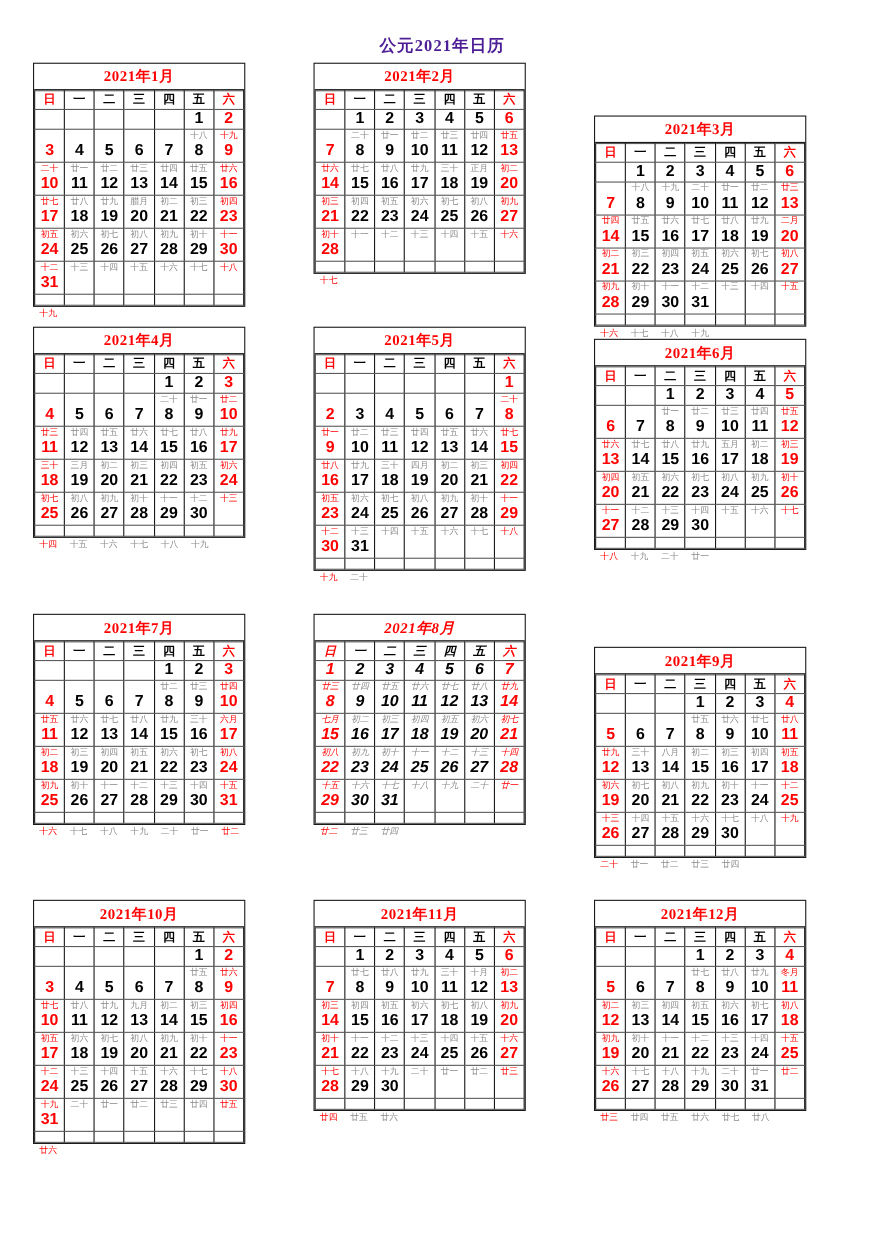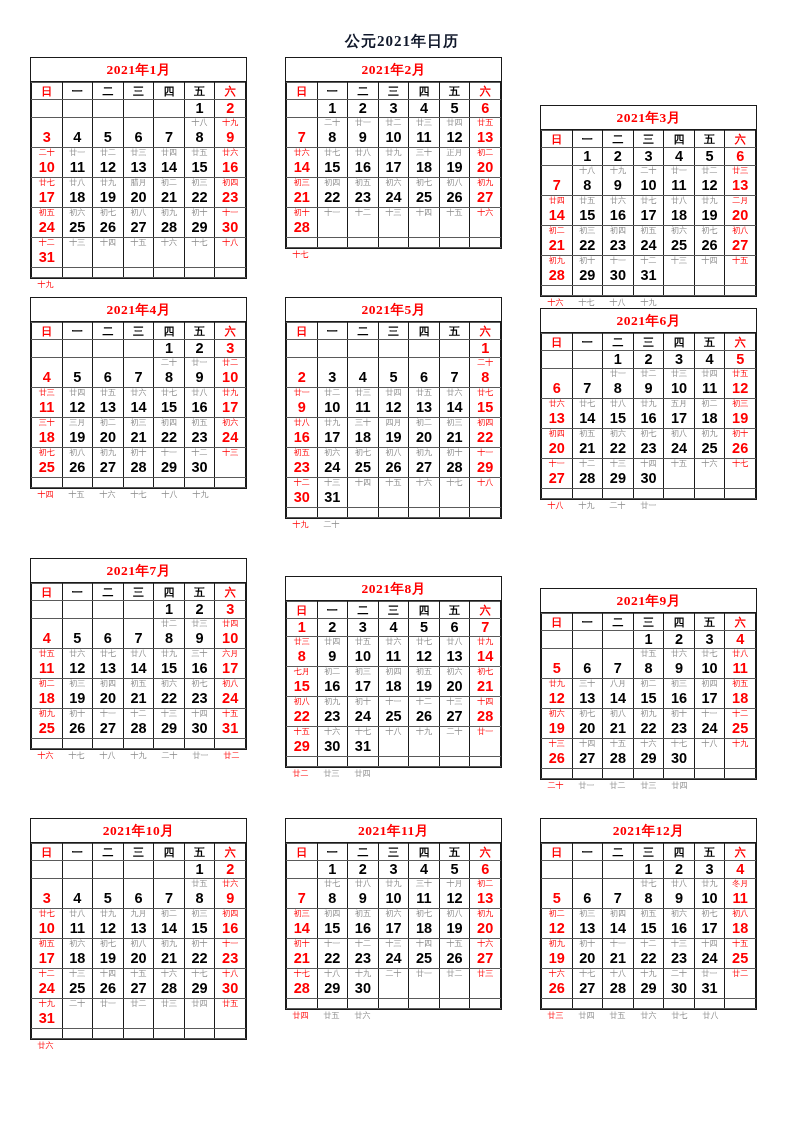--- a/index.html
+++ b/index.html
@@ -3,24 +3,24 @@
 <meta charset="utf-8">
 <style>
   html,body{margin:0;padding:0;}
   body{
     width:804px;height:1137px;background:#ffffff;position:relative;
     font-family:"Liberation Sans","DejaVu Sans",sans-serif;
     -webkit-font-smoothing:antialiased;
   }
   .page-title{
     position:absolute;top:32px;left:0;width:100%;text-align:center;
-    color:#0f172a;font-weight:bold;font-size:15px;
+    color:#4c1d95;font-weight:bold;font-size:15px;
     font-family:"Liberation Serif","DejaVu Serif",serif;letter-spacing:1px;
   }
-  .month{position:absolute;width:217px;}
+  .month{position:absolute;width:193px;}
   .m-box{border:1px solid #1a1a1a;background:#fff;}
   .m-title{
     height:23px;line-height:23px;text-align:center;color:#ff0000;
     font-weight:bold;font-size:13.5px;border-bottom:1px solid #1a1a1a;
     font-family:"Liberation Serif","DejaVu Serif",serif;letter-spacing:0.5px;
   }
   table.m-grid{width:100%;border-collapse:collapse;table-layout:fixed;}
   table.m-grid td{
     border-left:1px solid #1a1a1a;border-right:1px solid #1a1a1a;
     border-top:1px solid #5a5a5a;border-bottom:1px solid #5a5a5a;
@@ -1351,21 +1351,21 @@
       <div class="tail">
         <span class="c0">十六</span>
         <span class="c1">十七</span>
         <span class="c2">十八</span>
         <span class="c3">十九</span>
         <span class="c4">二十</span>
         <span class="c5">廿一</span>
         <span class="c6">廿二</span>
       </div>
     </div>
-    <div class="month" style="left: 285px; top: 576px;">
+    <div class="month" style="left: 285px; top: 558px; font-style: italic;">
       <div class="m-box">
         <div class="m-title">2021年8月</div>
         <table class="m-grid">
           <tbody>
             <tr class="hdr">
               <td class="c0">日</td>
               <td class="c1">一</td>
               <td class="c2">二</td>
               <td class="c3">三</td>
               <td class="c4">四</td>

